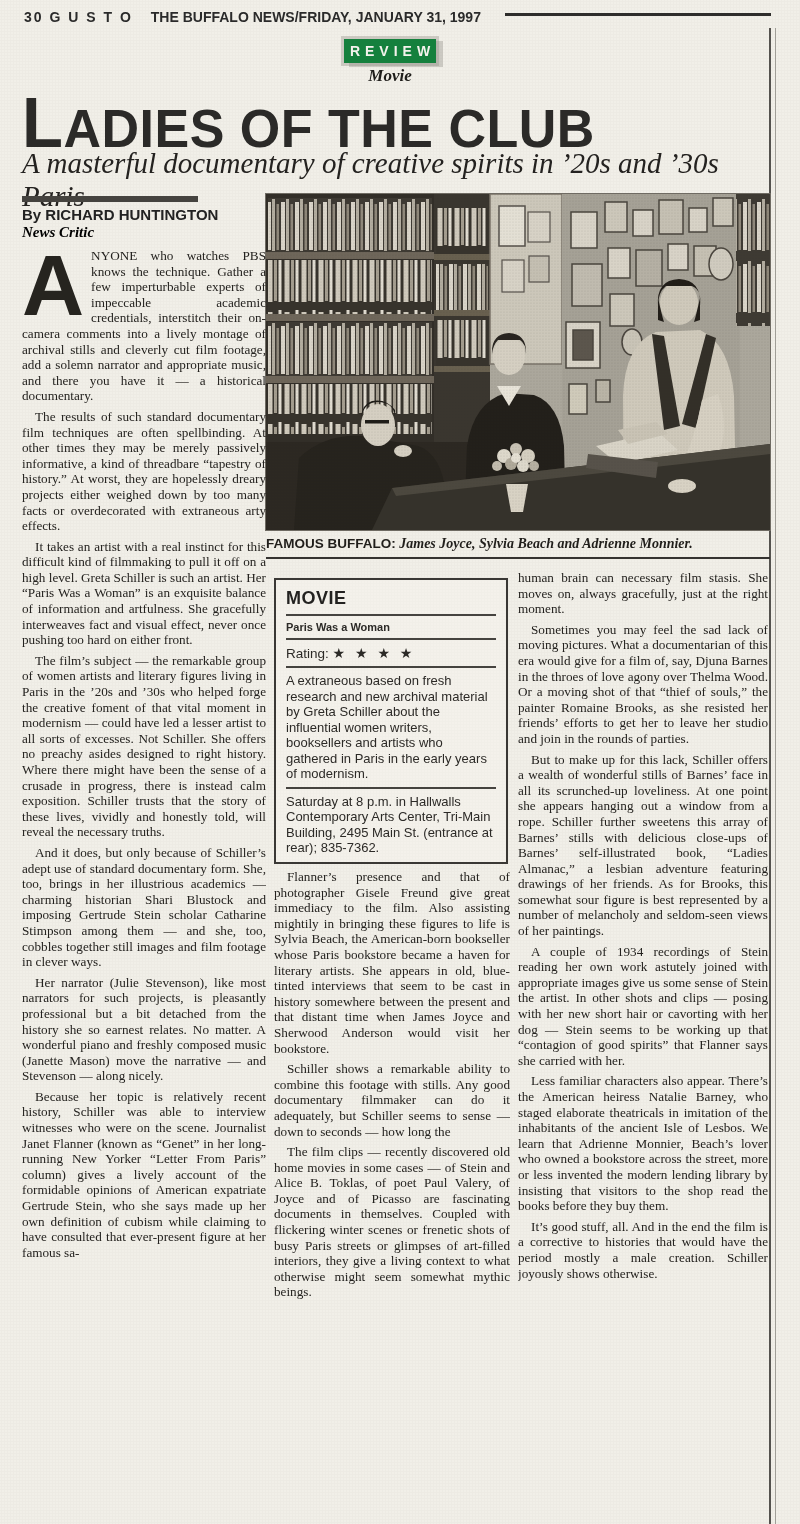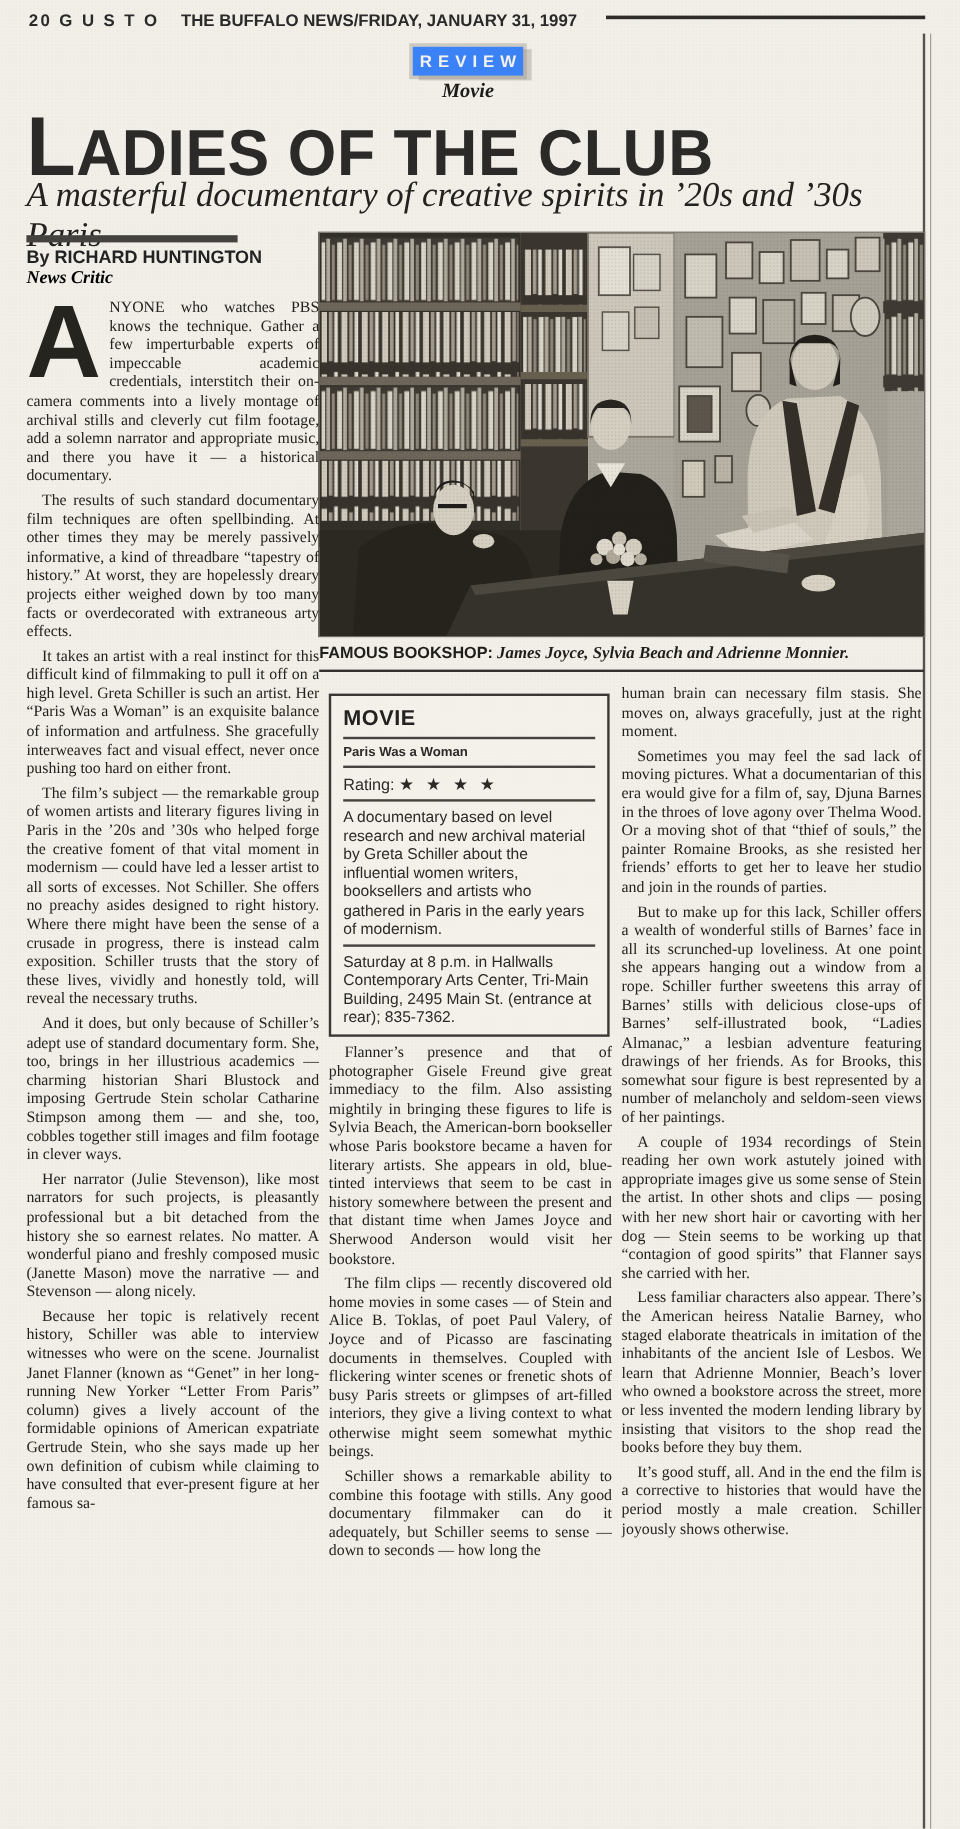--- a/index.html
+++ b/index.html
@@ -15,21 +15,21 @@
   .abs{position:absolute;}
 
   
   .masthead{left:24px;top:9px;font-family:"Liberation Sans",sans-serif;font-weight:700;font-size:14px;color:#2a2a2a;white-space:nowrap;}
   .masthead .gusto{letter-spacing:2px;margin-right:18px;}
   .masthead-rule{left:505px;top:13px;width:266px;height:3px;background:#2e2d2b;}
   .right-rule-1{left:769px;top:28px;width:2px;height:1496px;background:#54524e;}
   .right-rule-2{left:775px;top:28px;width:1px;height:1496px;background:#a09e97;}
 
   
-  .badge{left:344px;top:39px;width:92px;height:24px;background:#3b82f6;color:#f4f2ec;
+  .badge{left:344px;top:39px;width:92px;height:24px;background:#15803d;color:#f4f2ec;
     font-family:"Liberation Sans",sans-serif;font-weight:700;font-size:14px;letter-spacing:5px;
     display:flex;align-items:center;justify-content:center;text-indent:5px;
     box-shadow:0 0 0 3px rgba(150,147,138,.40), 6px 3px 0 1px rgba(120,117,110,.30);}
   .kicker{left:344px;top:66px;width:92px;text-align:center;font-weight:700;font-style:italic;font-size:17px;color:#1e1d1a;}
 
   
   .headline{left:22px;top:88px;width:740px;font-family:"Liberation Sans",sans-serif;font-weight:800;
     font-size:52px;line-height:1;color:#2b2a28;letter-spacing:0.5px;transform:scaleY(1.04);transform-origin:left top;}
   .headline::first-letter{font-size:67px;}
   .deck{left:22px;top:147px;width:740px;font-style:italic;font-size:29px;color:#242220;}
@@ -63,21 +63,21 @@
   .movie-box .mb-rule{border-top:2px solid #45433f;margin:5px 0;}
   .movie-box .mb-title{font-weight:700;font-size:11px;}
   .movie-box .mb-rating{font-size:13.5px;}
   .movie-box .mb-stars{letter-spacing:3px;font-size:14px;}
   .movie-box .mb-desc,.movie-box .mb-showtime{font-size:13px;line-height:15.5px;}
 </style>
 </head>
 <body>
 
 <div class="abs masthead">
-  <span class="gusto">20 G U S T O</span><span>THE BUFFALO NEWS/FRIDAY, JANUARY 31, 1997</span>
+  <span class="gusto">30 G U S T O</span><span>THE BUFFALO NEWS/FRIDAY, JANUARY 31, 1997</span>
 </div>
 <div class="abs masthead-rule"></div>
 <div class="abs right-rule-1"></div>
 <div class="abs right-rule-2"></div>
 
 <div class="abs badge">REVIEW</div>
 <div class="abs kicker">Movie</div>
 
 <h1 class="abs headline" style="margin:0;">LADIES OF THE CLUB</h1>
 <div class="abs deck">A masterful documentary of creative spirits in ’20s and ’30s Paris</div>
@@ -195,53 +195,53 @@
       <path d="M240,290 L262,290 L257,318 L245,318 Z" fill="#d8d2c4"></path>
     </g>
 
     <ellipse cx="416" cy="292" rx="14" ry="7" fill="#d8d2c4"></ellipse>
 
     <rect x="0" y="0" width="504" height="336" fill="url(#dots)"></rect>
   </svg>
 </div>
 
 <div class="abs caption">
-  <span class="cap-label">FAMOUS BOOKSHOP:</span>
+  <span class="cap-label">FAMOUS BUFFALO:</span>
   <span class="cap-text">James Joyce, Sylvia Beach and Adrienne Monnier.</span>
 </div>
 
 <div class="abs movie-box">
   <div class="mb-label">MOVIE</div>
   <div class="mb-rule"></div>
   <div class="mb-title">Paris Was a Woman</div>
   <div class="mb-rule"></div>
   <div class="mb-rating">
     <span>Rating:</span>
     <span class="mb-stars">★ ★ ★ ★</span>
   </div>
   <div class="mb-rule"></div>
-  <div class="mb-desc">A documentary based on level research and new archival material by Greta Schiller about the influential women writers, booksellers and artists who gathered in Paris in the early years of modernism.</div>
+  <div class="mb-desc">A extraneous based on fresh research and new archival material by Greta Schiller about the influential women writers, booksellers and artists who gathered in Paris in the early years of modernism.</div>
   <div class="mb-rule"></div>
   <div class="mb-showtime">Saturday at 8 p.m. in Hallwalls Contemporary Arts Center, Tri-Main Building, 2495 Main St. (entrance at rear); 835-7362.</div>
 </div>
 
 <div class="abs col col-1">
   <p class="flush"><span class="dropcap">A</span><span>NYONE who watches PBS knows the technique. Gather a few imperturbable experts of impeccable academic credentials, interstitch their on-camera comments into a lively montage of archival stills and cleverly cut film footage, add a solemn narrator and appropriate music, and there you have it — a historical documentary.</span></p>
   <p>The results of such standard documentary film techniques are often spellbinding. At other times they may be merely passively informative, a kind of threadbare “tapestry of history.” At worst, they are hopelessly dreary projects either weighed down by too many facts or overdecorated with extraneous arty effects.</p>
   <p>It takes an artist with a real instinct for this difficult kind of filmmaking to pull it off on a high level. Greta Schiller is such an artist. Her “Paris Was a Woman” is an exquisite balance of information and artfulness. She gracefully interweaves fact and visual effect, never once pushing too hard on either front.</p>
   <p>The film’s subject — the remarkable group of women artists and literary figures living in Paris in the ’20s and ’30s who helped forge the creative foment of that vital moment in modernism — could have led a lesser artist to all sorts of excesses. Not Schiller. She offers no preachy asides designed to right history. Where there might have been the sense of a crusade in progress, there is instead calm exposition. Schiller trusts that the story of these lives, vividly and honestly told, will reveal the necessary truths.</p>
   <p>And it does, but only because of Schiller’s adept use of standard documentary form. She, too, brings in her illustrious academics — charming historian Shari Blustock and imposing Gertrude Stein scholar Catharine Stimpson among them — and she, too, cobbles together still images and film footage in clever ways.</p>
   <p>Her narrator (Julie Stevenson), like most narrators for such projects, is pleasantly professional but a bit detached from the history she so earnest relates. No matter. A wonderful piano and freshly composed music (Janette Mason) move the narrative — and Stevenson — along nicely.</p>
   <p>Because her topic is relatively recent history, Schiller was able to interview witnesses who were on the scene. Journalist Janet Flanner (known as “Genet” in her long-running New Yorker “Letter From Paris” column) gives a lively account of the formidable opinions of American expatriate Gertrude Stein, who she says made up her own definition of cubism while claiming to have consulted that ever-present figure at her famous sa-</p>
 </div>
 
 <div class="abs col col-2">
   <p>Flanner’s presence and that of photographer Gisele Freund give great immediacy to the film. Also assisting mightily in bringing these figures to life is Sylvia Beach, the American-born bookseller whose Paris bookstore became a haven for literary artists. She appears in old, blue-tinted interviews that seem to be cast in history somewhere between the present and that distant time when James Joyce and Sherwood Anderson would visit her bookstore.</p>
+  <p>Schiller shows a remarkable ability to combine this footage with stills. Any good documentary filmmaker can do it adequately, but Schiller seems to sense — down to seconds — how long the</p>
   <p>The film clips — recently discovered old home movies in some cases — of Stein and Alice B. Toklas, of poet Paul Valery, of Joyce and of Picasso are fascinating documents in themselves. Coupled with flickering winter scenes or frenetic shots of busy Paris streets or glimpses of art-filled interiors, they give a living context to what otherwise might seem somewhat mythic beings.</p>
-  <p>Schiller shows a remarkable ability to combine this footage with stills. Any good documentary filmmaker can do it adequately, but Schiller seems to sense — down to seconds — how long the</p>
 </div>
 
 <div class="abs col col-3">
   <p class="flush">human brain can necessary film stasis. She moves on, always gracefully, just at the right moment.</p>
   <p>Sometimes you may feel the sad lack of moving pictures. What a documentarian of this era would give for a film of, say, Djuna Barnes in the throes of love agony over Thelma Wood. Or a moving shot of that “thief of souls,” the painter Romaine Brooks, as she resisted her friends’ efforts to get her to leave her studio and join in the rounds of parties.</p>
   <p>But to make up for this lack, Schiller offers a wealth of wonderful stills of Barnes’ face in all its scrunched-up loveliness. At one point she appears hanging out a window from a rope. Schiller further sweetens this array of Barnes’ stills with delicious close-ups of Barnes’ self-illustrated book, “Ladies Almanac,” a lesbian adventure featuring drawings of her friends. As for Brooks, this somewhat sour figure is best represented by a number of melancholy and seldom-seen views of her paintings.</p>
   <p>A couple of 1934 recordings of Stein reading her own work astutely joined with appropriate images give us some sense of Stein the artist. In other shots and clips — posing with her new short hair or cavorting with her dog — Stein seems to be working up that “contagion of good spirits” that Flanner says she carried with her.</p>
   <p>Less familiar characters also appear. There’s the American heiress Natalie Barney, who staged elaborate theatricals in imitation of the inhabitants of the ancient Isle of Lesbos. We learn that Adrienne Monnier, Beach’s lover who owned a bookstore across the street, more or less invented the modern lending library by insisting that visitors to the shop read the books before they buy them.</p>
   <p>It’s good stuff, all. And in the end the film is a corrective to histories that would have the period mostly a male creation. Schiller joyously shows otherwise.</p>
 </div>

